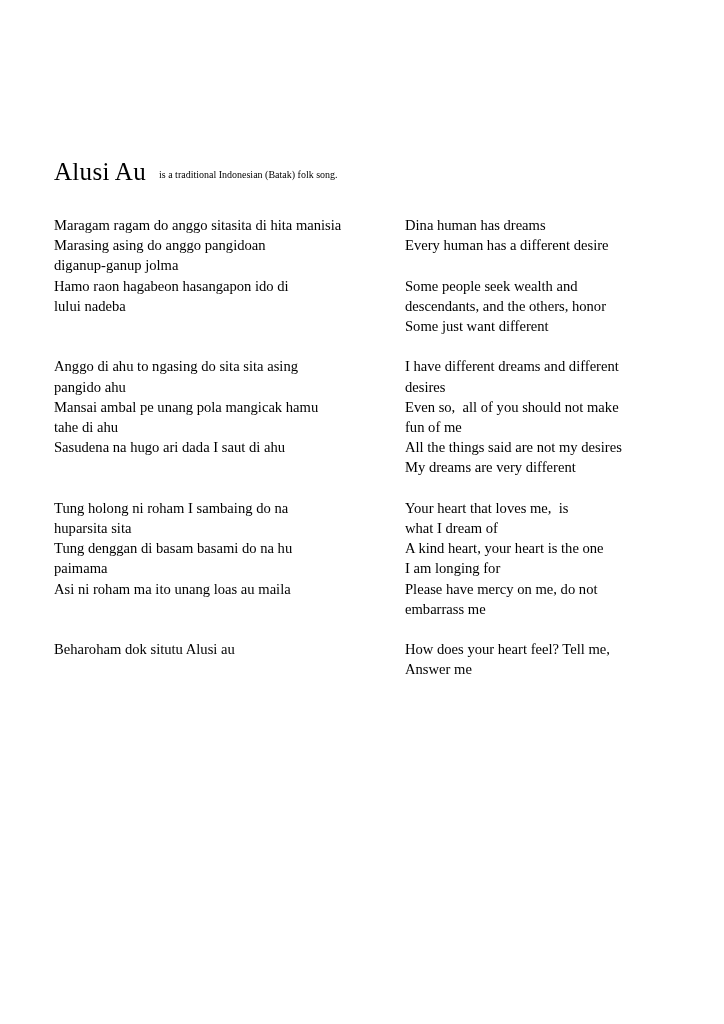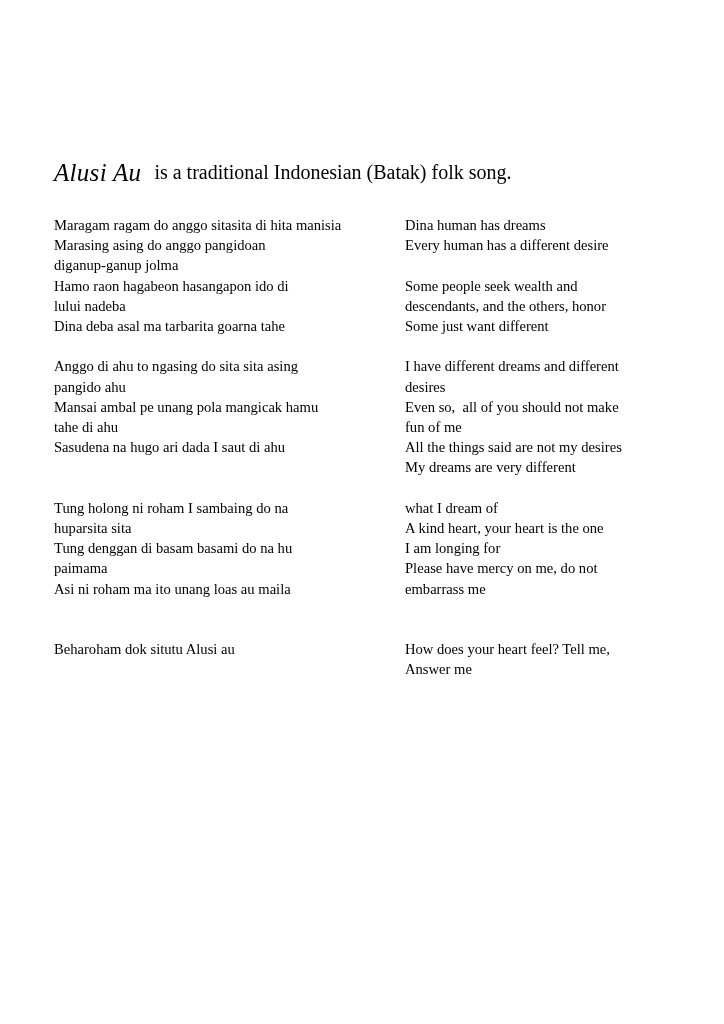--- a/index.html
+++ b/index.html
@@ -30,26 +30,25 @@
   
   .title-line {
     display: block;
     white-space: nowrap;
     margin: 0 0 0 0;
     line-height: 30px;
     height: 30px;
   }
   .song-title {
     font-size: 25px;
-    font-style: italic;
     font-weight: normal;
     letter-spacing: 0.3px;
   }
   .title-note {
-    font-size: 20px;
+    font-size: 10px;
     font-style: normal;
     padding-left: 9px;
     vertical-align: 2px;
   }
   
   .stanzas {
     margin-top: 28px;
   }
   .stanza {
     display: block;
@@ -97,21 +96,20 @@
     <div class="stanzas">
 
       <div class="stanza">
         <div class="stanza-row">
           <div class="col col-left">
             <span class="line">Maragam ragam do anggo sitasita di hita manisia</span>
             <span class="line">Marasing asing do anggo pangidoan</span>
             <span class="line">diganup-ganup jolma</span>
             <span class="line">Hamo raon hagabeon hasangapon ido di</span>
             <span class="line">lului nadeba</span>
-            <span class="line">Dina deba asal ma tarbarita goarna tahe</span>
           </div>
           <div class="col col-right">
             <span class="line">Dina human has dreams</span>
             <span class="line">Every human has a different desire</span>
             <span class="line blank"></span>
             <span class="line">Some people seek wealth and</span>
             <span class="line">descendants, and the others, honor</span>
             <span class="line">Some just want different</span>
           </div>
         </div>
@@ -141,20 +139,21 @@
         <div class="stanza-row">
           <div class="col col-left">
             <span class="line">Tung holong ni roham I sambaing do na</span>
             <span class="line">huparsita sita</span>
             <span class="line">Tung denggan di basam basami do na hu</span>
             <span class="line">paimama</span>
             <span class="line">Asi ni roham ma ito unang loas au maila</span>
             <span class="line blank"></span>
           </div>
           <div class="col col-right">
+            <span class="line">Your heart that loves me,  is</span>
             <span class="line">what I dream of</span>
             <span class="line">A kind heart, your heart is the one</span>
             <span class="line">I am longing for</span>
             <span class="line">Please have mercy on me, do not</span>
             <span class="line">embarrass me</span>
           </div>
         </div>
       </div>
 
       <div class="stanza">

